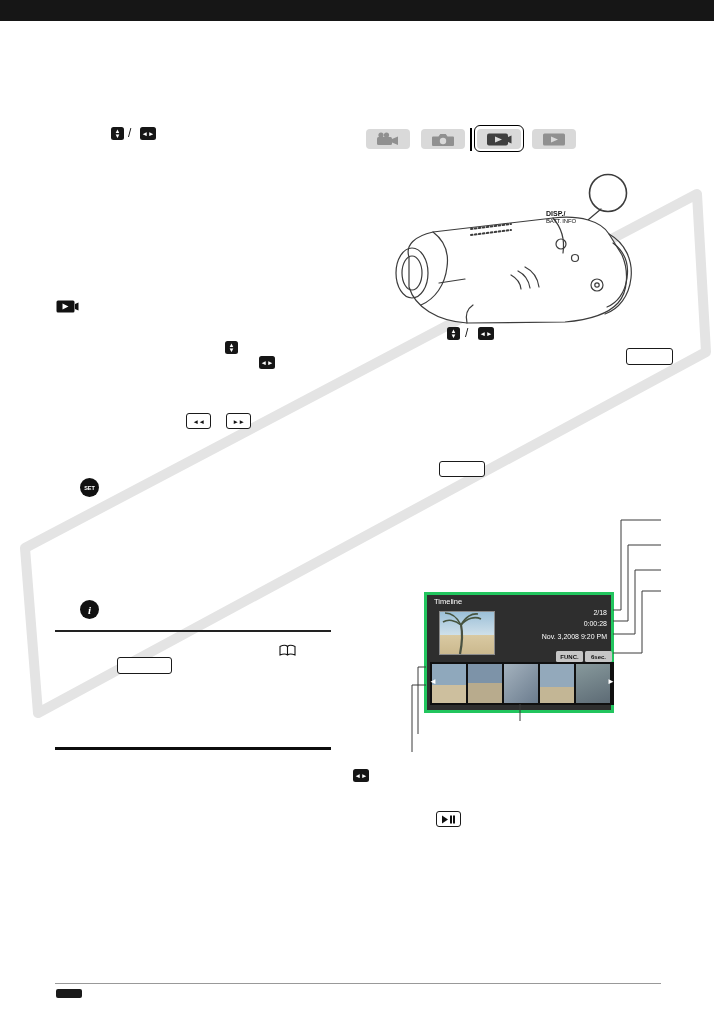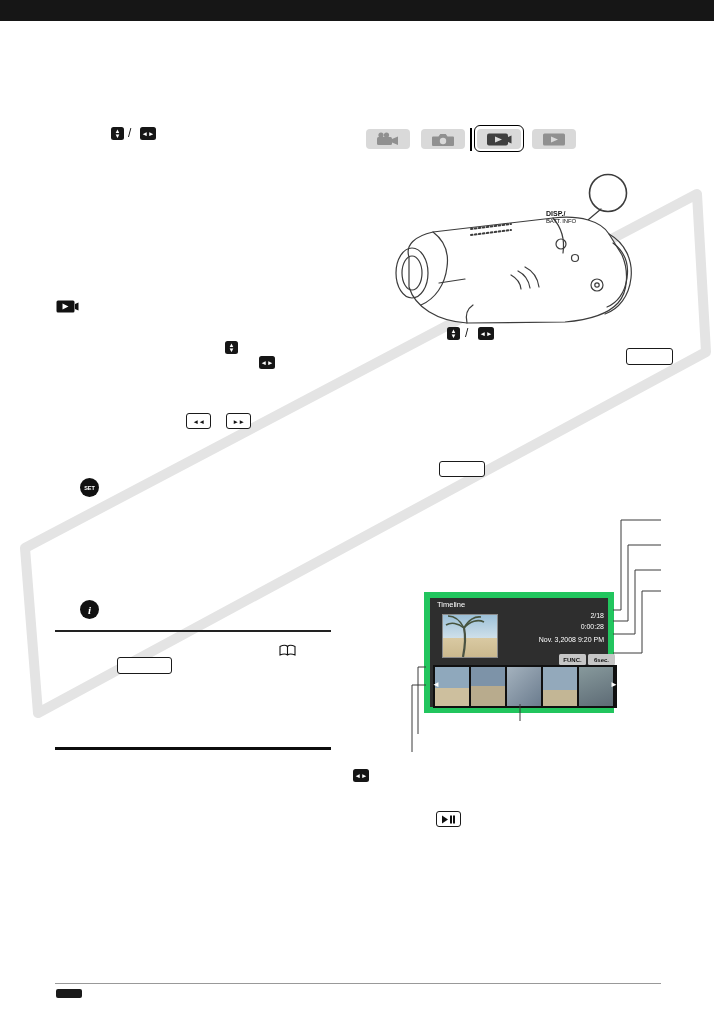--- a/index.html
+++ b/index.html
@@ -34,21 +34,21 @@
 
   
   .badge { position:absolute; border-radius:50%; background:#111; color:#fff;
            display:flex; align-items:center; justify-content:center; }
   #set-badge { width:19px; height:19px; font-size:5.5px; font-weight:bold; }
   #info-badge { width:19px; height:19px; font-size:11px; font-weight:bold; font-style:italic;
                 font-family:"Liberation Serif", serif; }
 
   
   #screen { position:absolute; left:424px; top:592px; width:190px; height:121px;
-            background:#2e2e2e; border:6px solid #22c55e; color:#fff;text-align:center; }
+            background:#2e2e2e; border:3px solid #22c55e; color:#fff;text-align:center; }
   #screen .t { position:absolute; font-size:7px; line-height:8px; white-space:nowrap; }
   #main-thumb { position:absolute; left:12px; top:16px; width:56px; height:44px;
                 border:1px solid #8a8a8a;
                 background:linear-gradient(180deg,#9cc0d8 0%,#cfe0ea 55%,#d9c9a2 55%,#cbb98e 100%); }
   .chip { position:absolute; width:27px; height:11px; background:#c6c6c6; color:#111;
           font-size:6px; font-weight:bold; display:flex; align-items:center; justify-content:center;
           border-radius:1.5px; }
   #strip { position:absolute; left:3px; top:67px; width:184px; height:43px; background:#101010;
            display:flex; gap:2px; padding:2px; }
   .sthumb { flex:0 0 34px; height:39px; }

